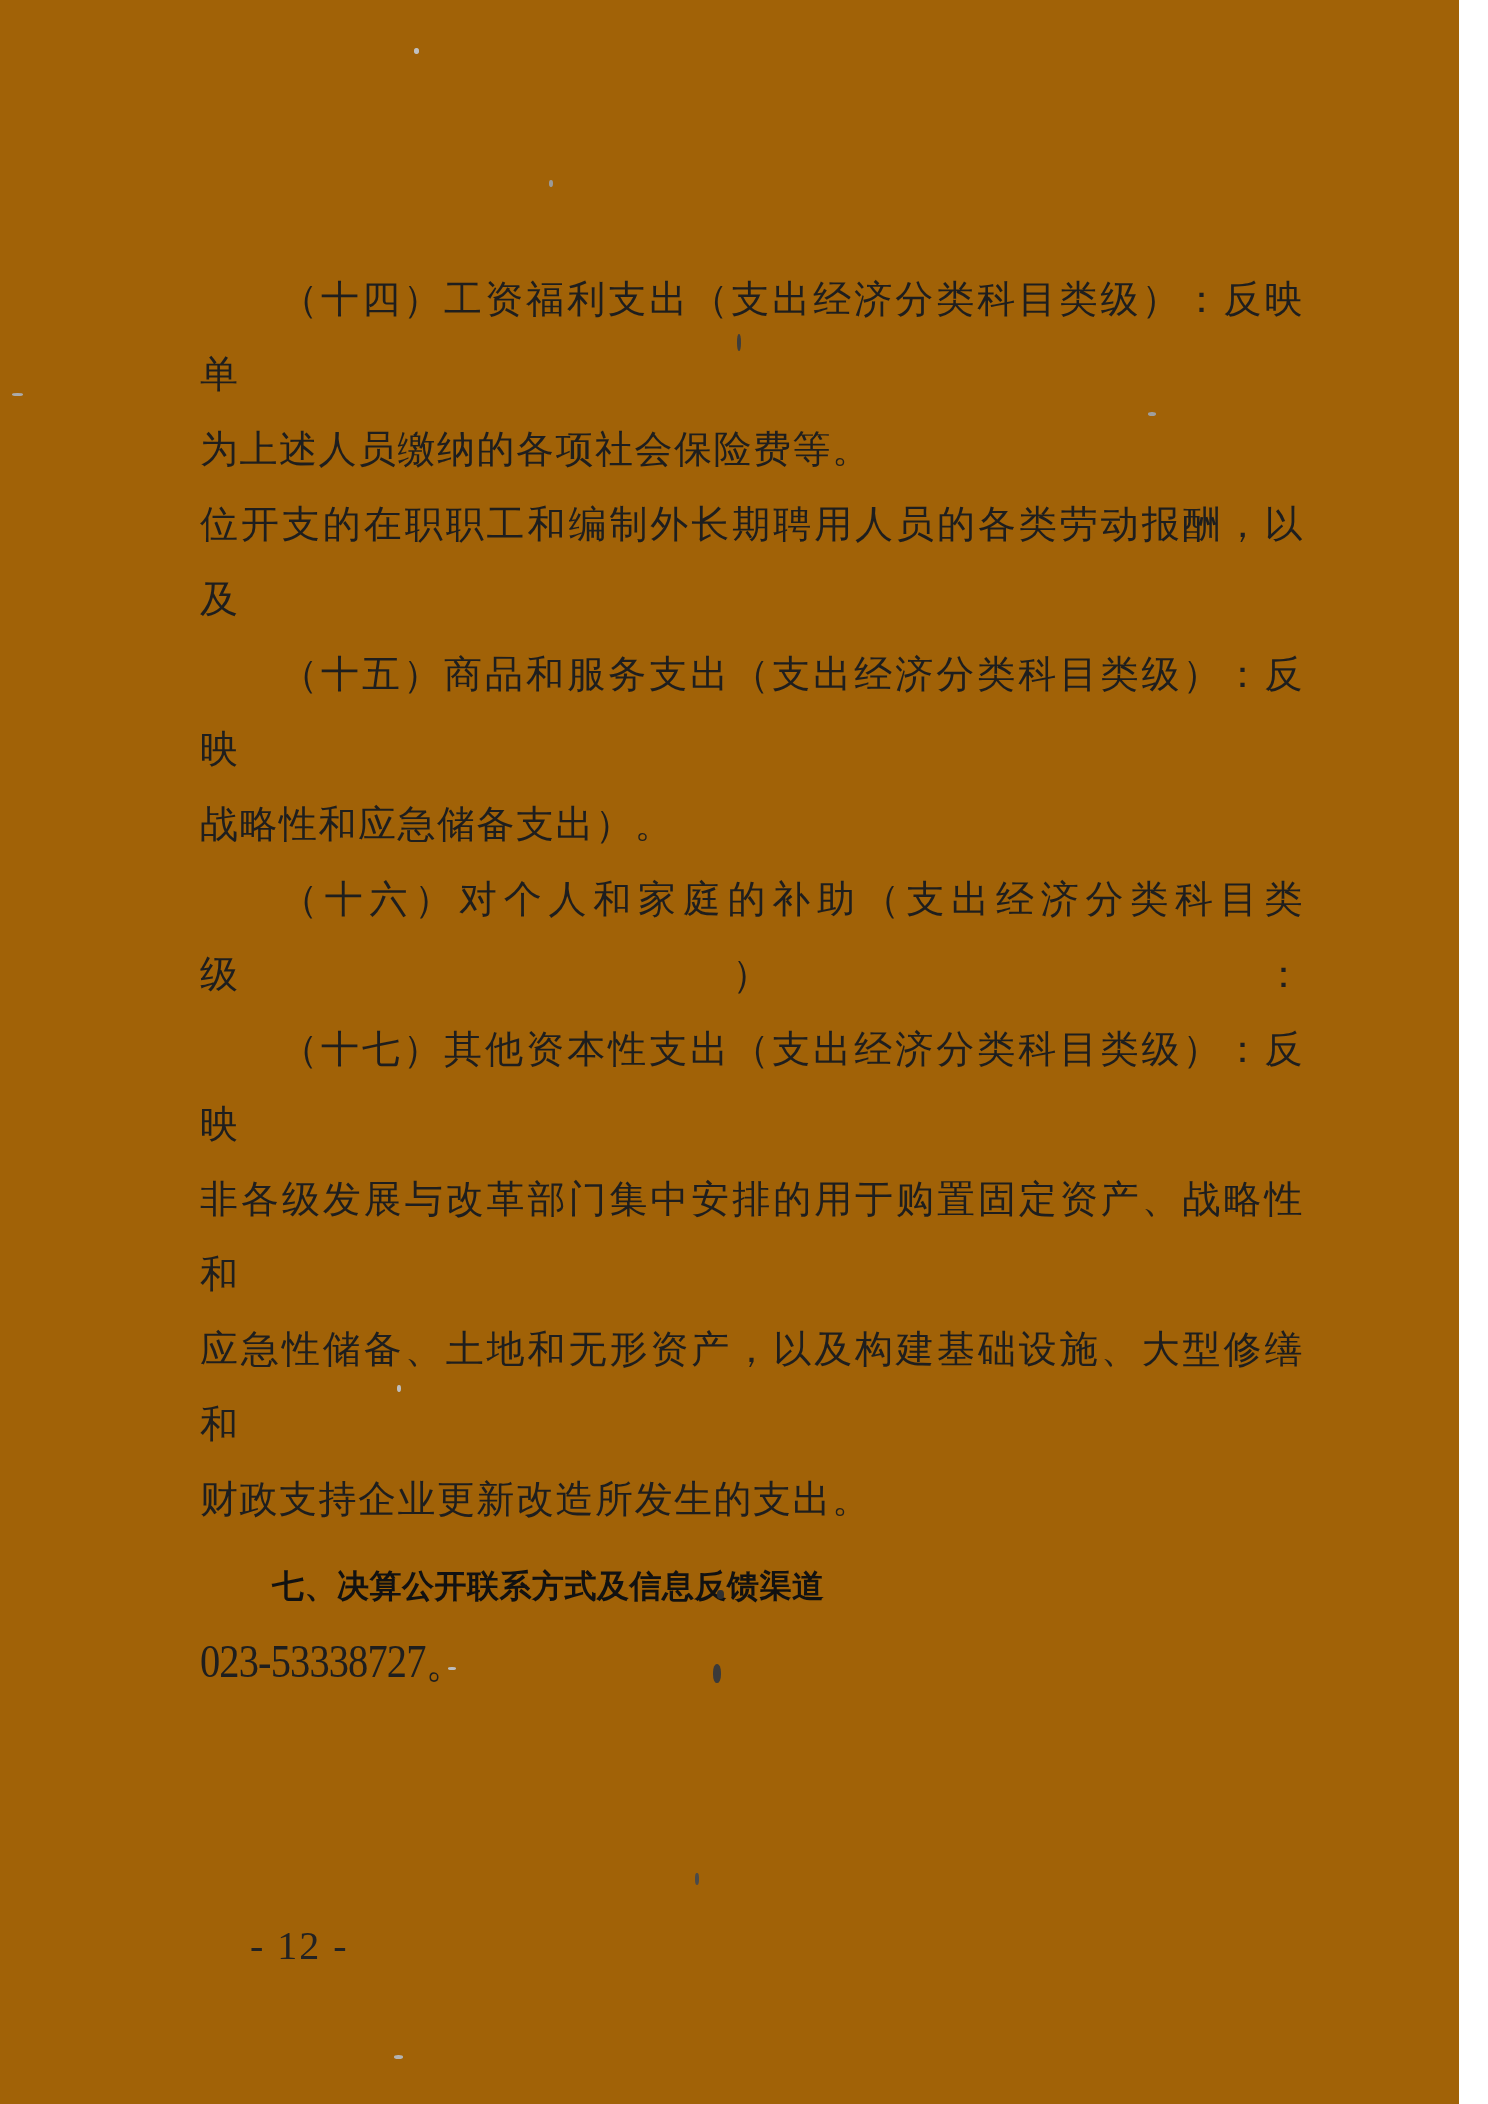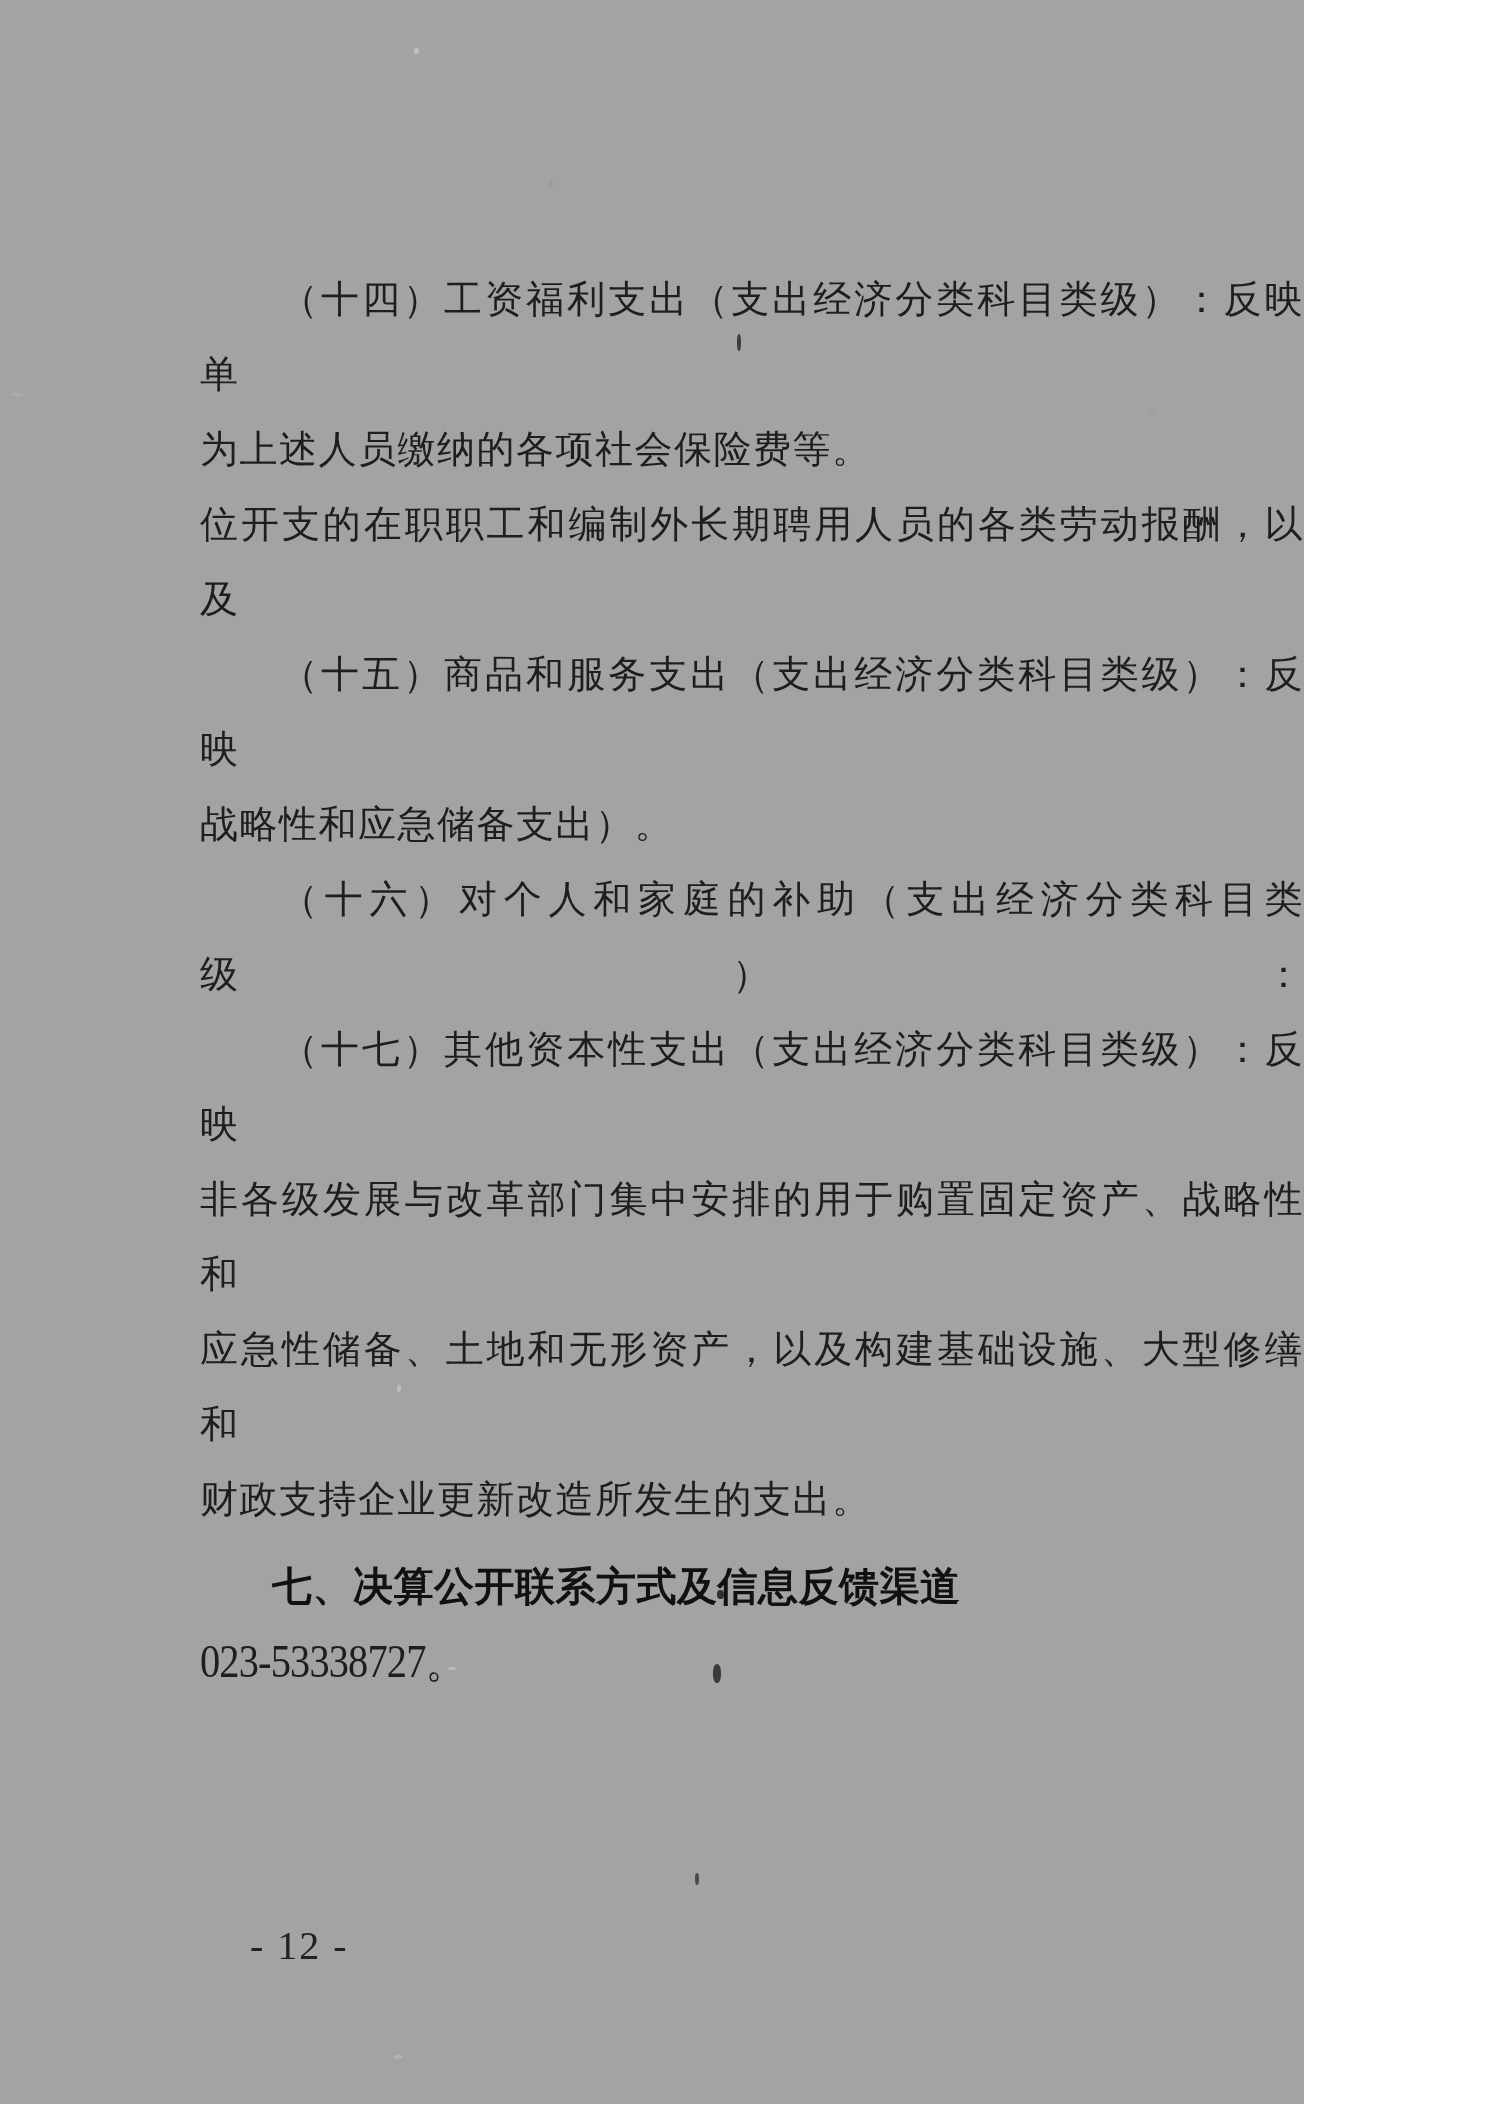--- a/index.html
+++ b/index.html
@@ -1,39 +1,39 @@
 <!DOCTYPE html>
 <html lang="zh"><head>
 <meta charset="utf-8">
 <style>
   html,body { margin:0; padding:0; background:#ffffff; }
   .page {
     position:relative;
-    width:1304px; height:2104px;
-    background:#a3a3a3;
+    width:1459px; height:2104px;
+    background:#a16207;
     overflow:hidden;
     font-family:"Liberation Serif","DejaVu Serif",serif;
     color:#1e1e1e;
   }
   .textblock {
     position:absolute;
     left:200px; top:262px;
     width:1104px;
     font-size:38px;
     line-height:75px;
     letter-spacing:1.5px;
   }
   .para { margin:0; }
   .line { min-height:75px; white-space:normal; }
   .fill { text-align:justify; text-align-last:justify; }
   .indent { text-indent:80px; }
   .heading {
     font-family:"Liberation Sans","DejaVu Sans",sans-serif;
     font-weight:700;
-    font-size:40px;
+    font-size:32px;
     letter-spacing:0.5px;
     text-indent:72px;
     margin-top:12px;
     min-height:75px;
     color:#111;
   }
   .phone {
     font-size:46px;
     letter-spacing:-1px;
     transform:scaleX(.88);

